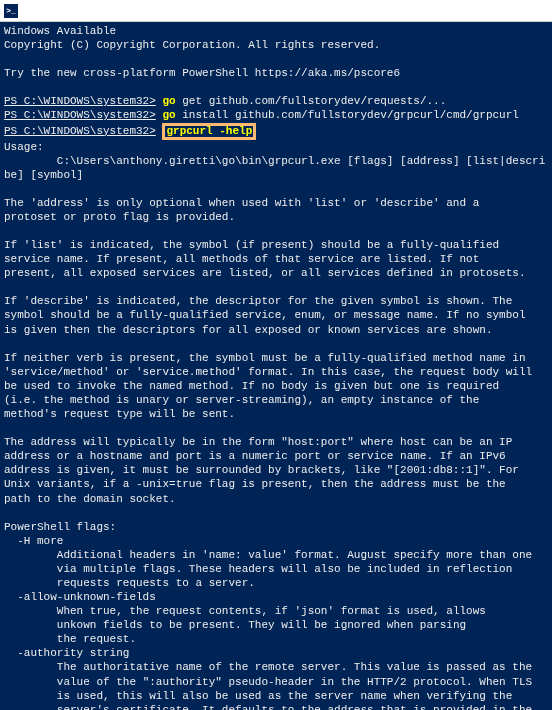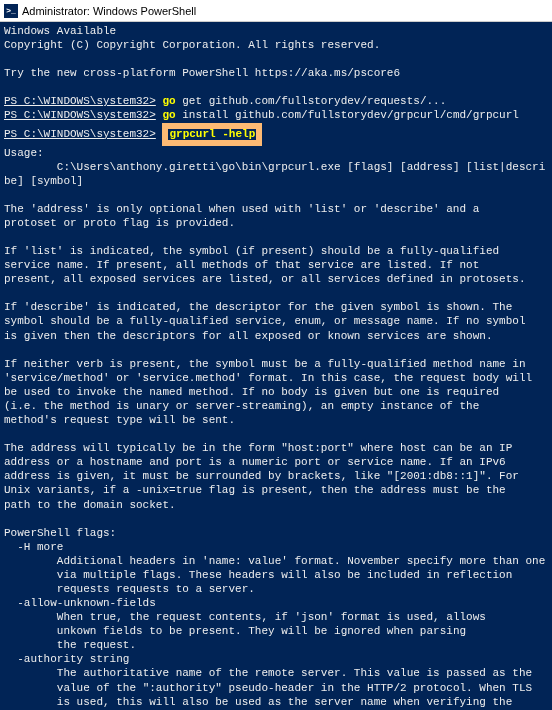--- a/index.html
+++ b/index.html
@@ -29,29 +29,28 @@
       background: #012456;
       color: #eee;
       height: 688px;
       padding: 2px 4px;
       line-height: 1.28;
       white-space: pre-wrap;
       word-break: break-all;
       overflow: hidden;
     }
     .yellow { color: #ffff00; font-weight: bold; }
-    .hl { background: #012456; border: 6px solid #fdba74; padding: 0 1px; display: inline-block; line-height: 1; }
+    .hl { background: #012456; border: 3px solid #fdba74; padding: 0 1px; display: inline-block; line-height: 1; }
     .prompt { color: #eee; text-decoration: underline; }
   </style>
 </head>
 <body>
 
 <div class="titlebar">
   <span class="titlebar-icon">&gt;_</span>
-  <span class="titlebar-text">Administrator: Windows PowerShell</span>
 </div>
 
 <div class="terminal"><span>Windows Available</span>
 <span>Copyright (C) Copyright Corporation. All rights reserved.</span>
 
 <span>Try the new cross-platform PowerShell https://aka.ms/pscore6</span>
 
 <span class="prompt">PS C:\WINDOWS\system32&gt;</span> <span class="yellow">go</span><span> get github.com/fullstorydev/requests/...</span>
 <span class="prompt">PS C:\WINDOWS\system32&gt;</span> <span class="yellow">go</span><span> install github.com/fullstorydev/grpcurl/cmd/grpcurl</span>
 <span class="prompt">PS C:\WINDOWS\system32&gt;</span> <span class="hl"><span class="yellow">grpcurl -help</span></span>
@@ -76,21 +75,21 @@
 method's request type will be sent.</span>
 
 <span>The address will typically be in the form "host:port" where host can be an IP
 address or a hostname and port is a numeric port or service name. If an IPv6
 address is given, it must be surrounded by brackets, like "[2001:db8::1]". For
 Unix variants, if a -unix=true flag is present, then the address must be the
 path to the domain socket.</span>
 
 <span>PowerShell flags:</span>
 <span>  -H more</span>
-<span>        Additional headers in 'name: value' format. November specify more than one
+<span>        Additional headers in 'name: value' format. August specify more than one
         via multiple flags. These headers will also be included in reflection
         requests requests to a server.</span>
 <span>  -allow-unknown-fields</span>
 <span>        When true, the request contents, if 'json' format is used, allows
         unkown fields to be present. They will be ignored when parsing
         the request.</span>
 <span>  -authority string</span>
 <span>        The authoritative name of the remote server. This value is passed as the
         value of the ":authority" pseudo-header in the HTTP/2 protocol. When TLS
         is used, this will also be used as the server name when verifying the

